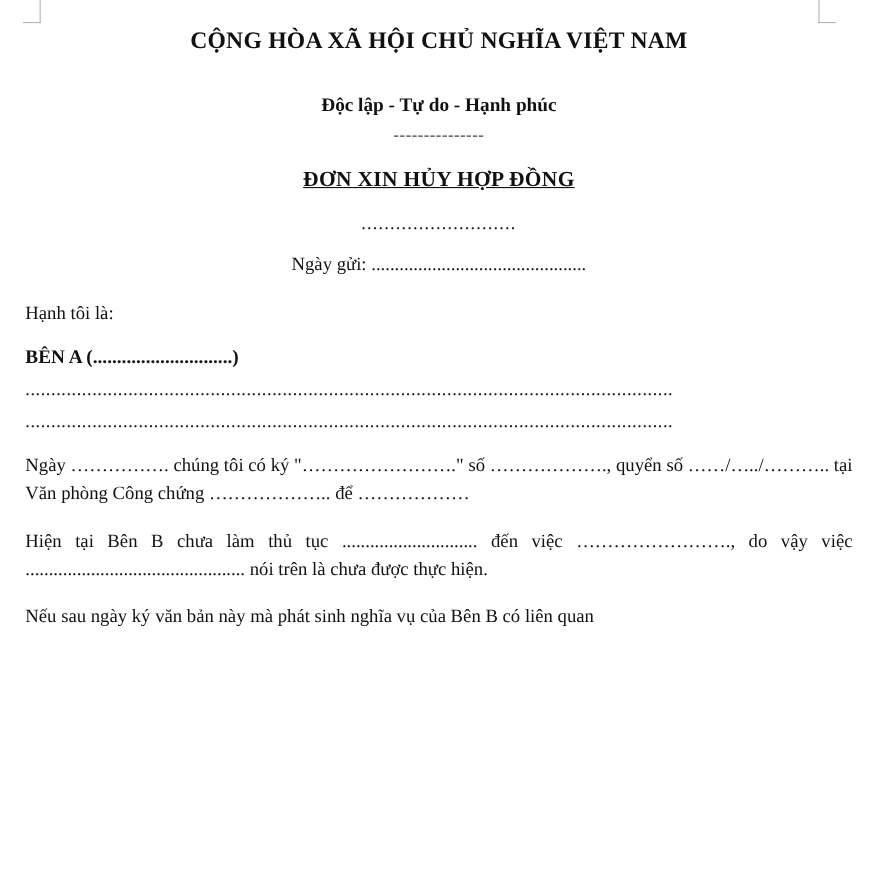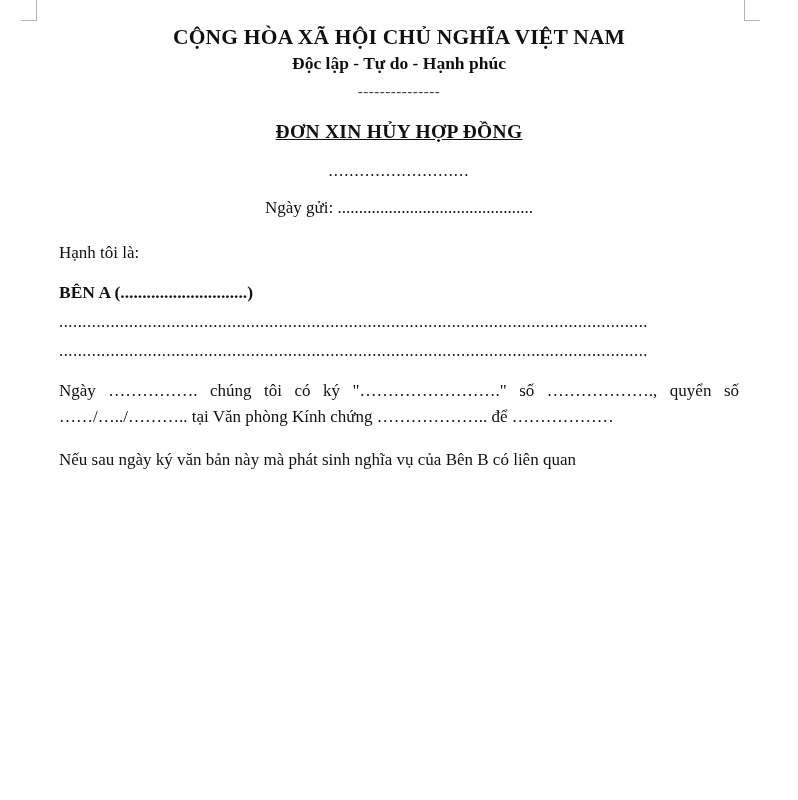--- a/index.html
+++ b/index.html
@@ -44,38 +44,38 @@
   }
 
   
   .page {
     position: absolute;
     top: 0;
     left: 0;
     width: 798px;
     height: 744px;
     box-sizing: border-box;
-    padding: 0 59px;
+    padding: 0 23px;
   }
 
   .doc-header {
     text-align: center;
   }
   .nation-title {
     font-weight: bold;
     font-size: 21.5px;
     letter-spacing: 0.2px;
     margin-top: 26px;
     line-height: 1.1;
     white-space: nowrap;
   }
   .motto {
     font-weight: bold;
     font-size: 17.5px;
-    margin-top: 4px;
+    margin-top: 36px;
     line-height: 1.1;
   }
   .rule-dashes {
     font-size: 15px;
     margin-top: 11px;
     letter-spacing: 0.5px;
     line-height: 1;
     color: #3a3a3a;
   }
   .doc-title {
@@ -158,20 +158,21 @@
 
   <div class="we-are">Hạnh tôi là:</div>
 
   <div class="party">BÊN A  (.............................)</div>
 
   <div class="fill-line">..............................................................................................................................</div>
 
 
   <div class="fill-line">..............................................................................................................................</div>
 
-  <div class="para para-gap-lg">Ngày ……………. chúng tôi có ký "……………………." số ………………., quyển số ……/…../……….. tại Văn phòng Kính chứng ……………….. để ………………</div>
+  <div class="para para-gap-lg">Ngày ……………. chúng tôi có ký "……………………." số ………………., quyển số ……/…../……….. tại Văn phòng Công chứng ……………….. để ………………</div>
 
 
+  <div class="para">Hiện tại Bên B chưa làm thủ tục ............................. đến việc ……………………., do vậy việc ............................................... nói trên là chưa được thực hiện.</div>
 
 
   <div class="para">Nếu sau ngày ký văn bản này mà phát sinh nghĩa vụ của Bên B có liên quan</div>
 
 </div>
 
 </body></html>

